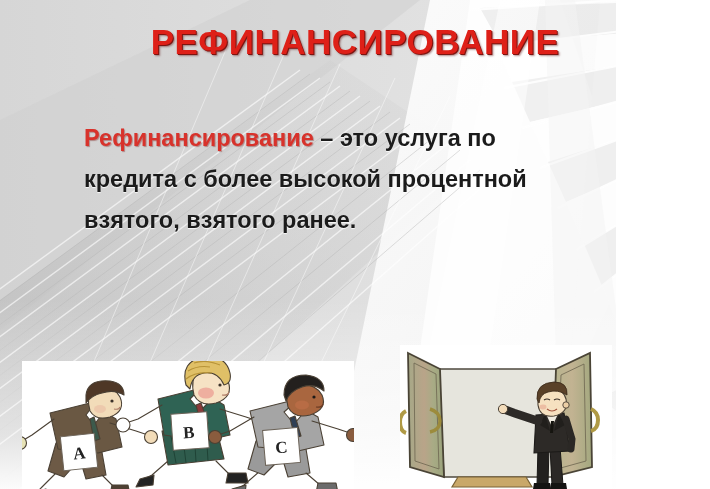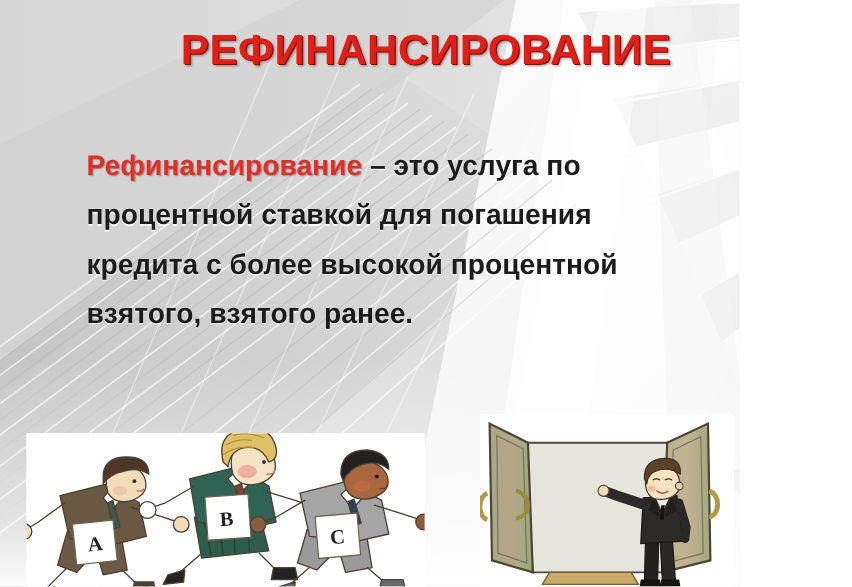--- a/index.html
+++ b/index.html
@@ -20,21 +20,21 @@
   .title{
     position:absolute;left:0;top:22px;width:710px;
     text-align:center;
     font-size:35px;font-weight:bold;letter-spacing:0.5px;
     color:#de2018;
     text-shadow:1px 1px 0 #7d1410, 2px 2px 2px rgba(90,12,10,.45);
     white-space:nowrap;
   }
   
   .body-text{
-    position:absolute;left:72px;top:118px;width:560px;
+    position:absolute;left:84px;top:118px;width:560px;
   }
   .line{
     font-size:23.5px;font-weight:bold;line-height:41px;
     color:#1b1b1b;white-space:nowrap;
     text-shadow:0 1px 1px rgba(255,255,255,.85);
   }
   .hl{color:#d8322b;text-shadow:1px 1px 1px rgba(120,20,18,.40);}
 
   
   .pic{position:absolute;background:#fff;overflow:hidden;}
@@ -149,21 +149,20 @@
       </g>
     </svg>
   </div>
 
   <div class="title">РЕФИНАНСИРОВАНИЕ</div>
 
   <div class="body-text">
     <div class="line">
       <span class="hl">Рефинансирование</span><span> – это услуга по</span>
     </div>
-    <div class="line">процентной ставкой для погашения</div>
     <div class="line">кредита с более высокой процентной</div>
     <div class="line">взятого, взятого ранее.</div>
   </div>
 
   <div class="pic" id="pic-runners">
     <svg width="332" height="128" viewBox="0 0 332 128">
       <defs>
         <style>
           .ink{stroke:#4a4034;stroke-width:1.1;stroke-linejoin:round;stroke-linecap:round;}
           .skin{fill:#f2dcb9;}

